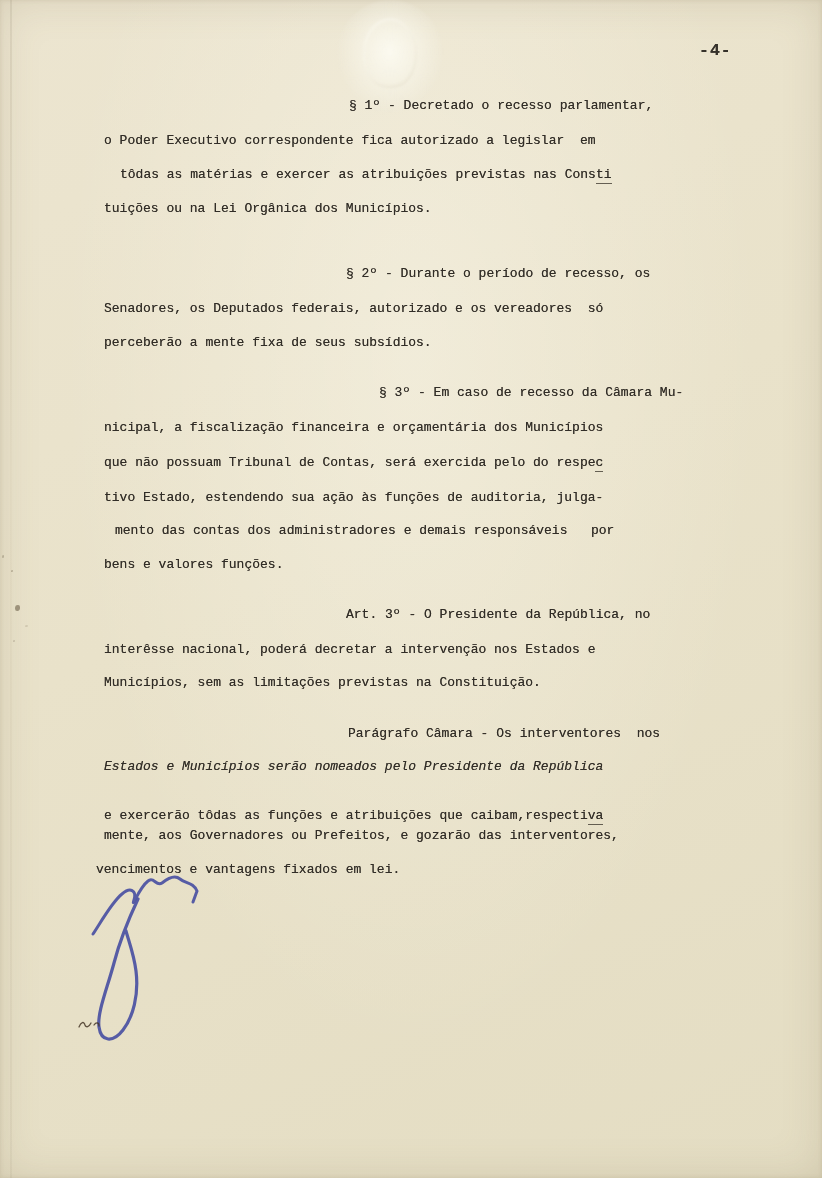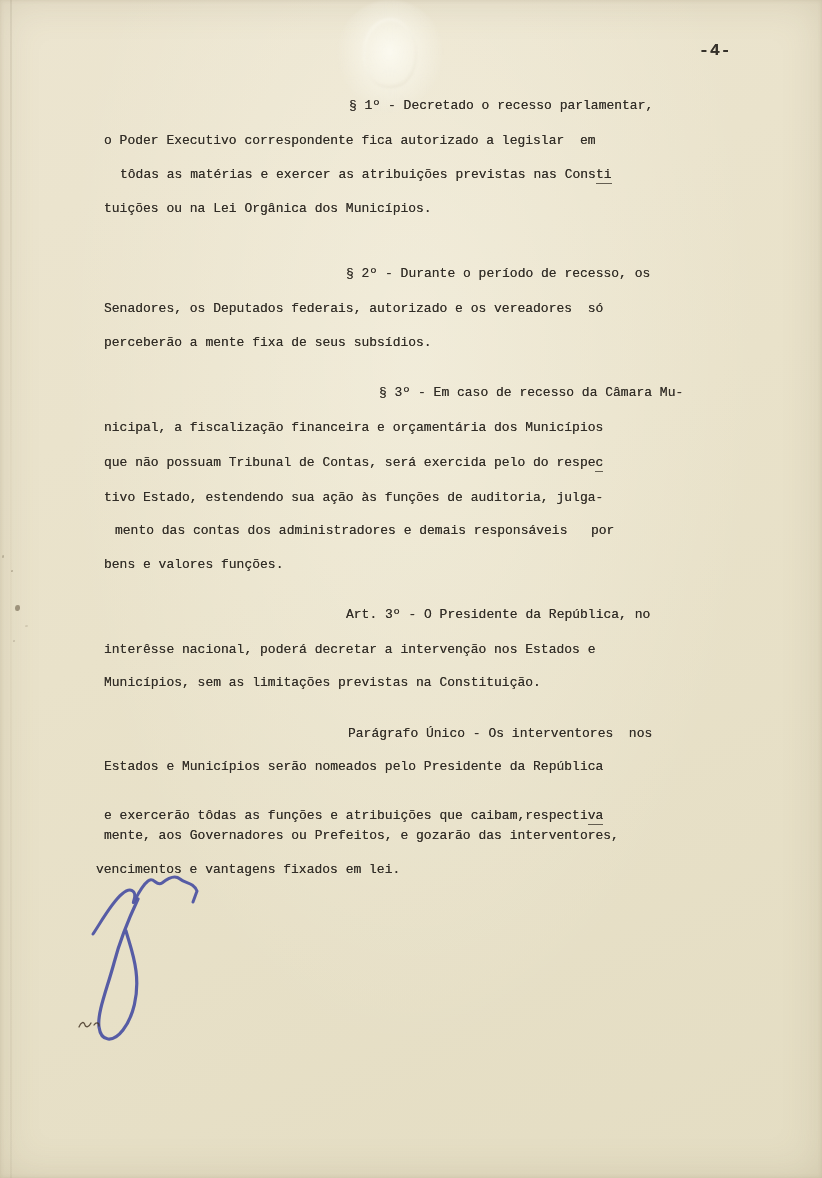--- a/index.html
+++ b/index.html
@@ -70,22 +70,22 @@
       <div class="line" style="left: 104px; top: 331px;">perceberão a mente fixa de seus subsídios.</div>
       <div class="line" style="left: 346px; top: 381px; margin-left: 33px;">§ 3º - Em caso de recesso da Câmara Mu-</div>
       <div class="line" style="left: 104px; top: 416px;">nicipal, a fiscalização financeira e orçamentária dos Municípios</div>
       <div class="line" style="left: 104px; top: 451px;">que não possuam Tribunal de Contas, será exercida pelo do respe<span class="cont">c</span></div>
       <div class="line" style="left: 104px; top: 486px;">tivo Estado, estendendo sua ação às funções de auditoria, julga-</div>
       <div class="line" style="left: 104px; top: 519px; margin-left: 11px;">mento das contas dos administradores e demais responsáveis   por</div>
       <div class="line" style="left: 104px; top: 553px;">bens e valores funções.</div>
       <div class="line" style="left: 346px; top: 603px;">Art. 3º - O Presidente da República, no</div>
       <div class="line" style="left: 104px; top: 638px;">interêsse nacional, poderá decretar a intervenção nos Estados e</div>
       <div class="line" style="left: 104px; top: 671px; text-align: right;">Municípios, sem as limitações previstas na Constituição.</div>
-      <div class="line" style="left: 348px; top: 722px;">Parágrafo Único - Os interventores  nos</div>
-      <div class="line" style="left: 104px; top: 755px;">Estados e Municípios serão nomeados pelo Presidente da República</div>
+      <div class="line" style="left: 348px; top: 722px;">Parágrafo Câmara - Os interventores  nos</div>
+      <div class="line" style="left: 104px; top: 755px; font-style: italic;">Estados e Municípios serão nomeados pelo Presidente da República</div>
       <div class="line" style="left: 104px; top: 804px;">e exercerão tôdas as funções e atribuições que caibam,respecti<span class="cont">va</span></div>
       <div class="line" style="left: 104px; top: 824px;">mente, aos Governadores ou Prefeitos, e gozarão das interventores,</div>
       <div class="line" style="left: 96px; top: 858px;">vencimentos e vantagens fixados em lei.</div>
     </div>
 
   <svg class="signature" viewBox="0 0 170 200" fill="none">
 
     <path d="M23,66 C31,54 42,34 52,26 C60,19 67,22 64,32
              C61,42 69,20 78,13 C84,8 86,19 92,15
              C97,11 104,6 110,11 C116,16 123,14 127,23 L123,34" stroke="#4a50a2" stroke-width="3" stroke-linecap="round" opacity="0.92"></path>

